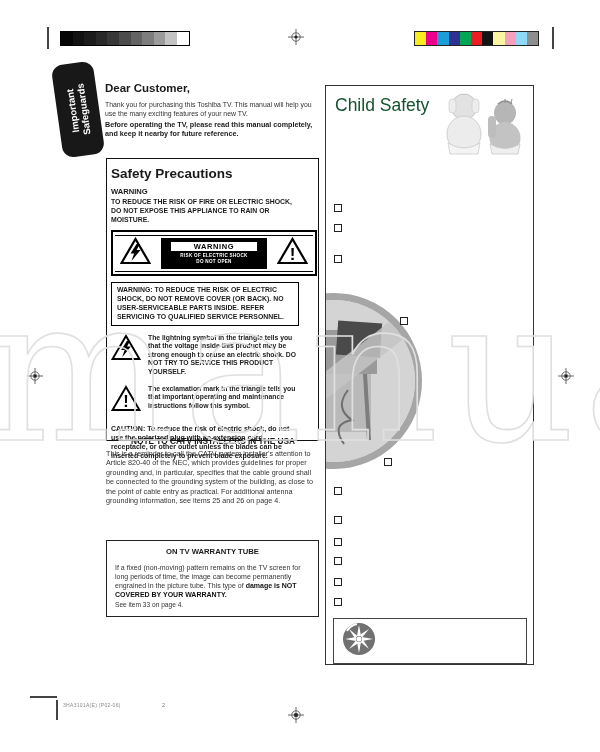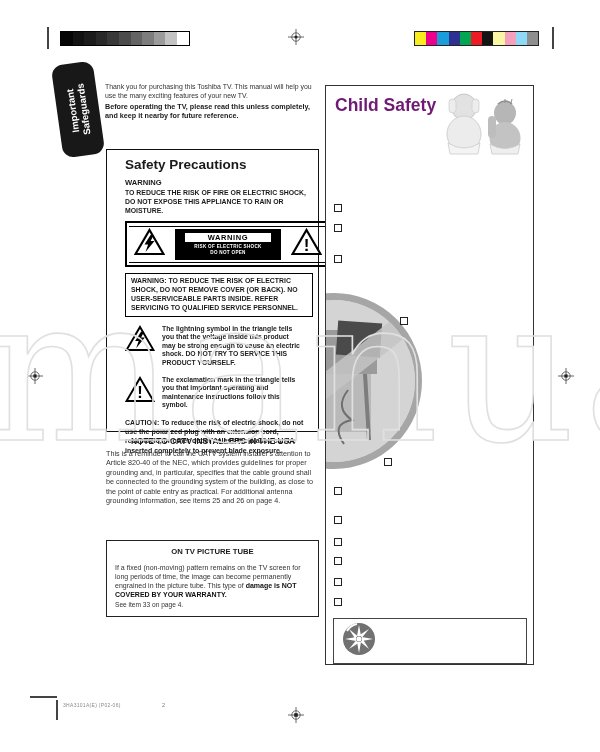--- a/index.html
+++ b/index.html
@@ -22,22 +22,22 @@
   .side-tab .vtext{position:absolute;left:50%;top:50%;transform:translate(-50%,-50%) rotate(-90deg);
             color:#fff;font-weight:bold;font-size:9.5px;line-height:11px;text-align:center;white-space:nowrap;}
 
   
   .intro{position:absolute;left:105px;top:82px;width:216px;}
   .intro h1{margin:0 0 6px 0;font-size:11.5px;font-weight:bold;}
   .intro .reg{font-size:6.9px;line-height:9px;color:#333;}
   .intro .bld{font-size:7.2px;line-height:9.2px;font-weight:bold;margin-top:2px;}
 
   
-  .safety-box{position:absolute;left:106px;top:149px;width:213px;height:283px;
-              border:1.4px solid #111;box-sizing:border-box;padding:7px 18px;}
+  .safety-box{position:absolute;left:106px;top:158px;width:213px;height:283px;
+              border:1.4px solid #111;box-sizing:border-box;padding:7px 4px;}
   .safety-box h2{margin:0;font-size:13.5px;font-weight:bold;}
   .w-label{font-size:7.6px;font-weight:bold;margin-top:6px;}
   .w-text{font-size:6.9px;font-weight:bold;line-height:8.8px;width:185px;margin-top:2px;}
   .shock-label{margin-top:6px;width:188px;height:42px;border:2.5px solid #000;position:relative;
                display:flex;align-items:center;justify-content:space-between;padding:0 7px;box-sizing:content-box;}
   .shock-label:before,.shock-label:after{content:"";position:absolute;left:2px;right:2px;height:1px;background:#000;}
   .shock-label:before{top:2.5px;} .shock-label:after{bottom:2.5px;}
   .shock-center{width:106px;height:31px;background:#000;color:#fff;text-align:center;padding-top:2px;box-sizing:border-box;}
   .shock-title{background:#fff;color:#000;border:1.2px solid #000;width:86px;margin:1px auto 1.5px;
                font-size:7.5px;font-weight:bold;letter-spacing:.6px;line-height:9px;}
@@ -58,21 +58,21 @@
   .notice-box{position:absolute;left:106px;top:540px;width:213px;border:1.2px solid #222;
               box-sizing:border-box;padding:6px 8px 7px;}
   .notice-box .nh{text-align:center;font-size:7.7px;font-weight:bold;line-height:10.5px;}
   .notice-box .nb{margin-top:5px;font-size:7px;line-height:9.3px;color:#333;}
   .notice-box .nb b{color:#111;}
   .notice-box .see{font-size:6.6px;color:#333;}
 
   
   .child-panel{position:absolute;left:325px;top:85px;width:209px;height:580px;
                border:1.4px solid #333;box-sizing:border-box;overflow:hidden;background:#fff;}
-  .child-title{position:absolute;left:9px;top:9px;font-size:17.5px;font-weight:bold;color:#701a75;}
+  .child-title{position:absolute;left:9px;top:9px;font-size:17.5px;font-weight:normal;color:#14532d;}
   .babies{position:absolute;right:1px;top:0;}
   .cbx{position:absolute;width:5.5px;height:5.5px;border:1.6px solid #222;background:#fff;}
   .photo-circle{position:absolute;left:-80px;top:207px;width:176px;height:176px;border-radius:50%;
                 border:7px solid #a6a6a6;box-sizing:border-box;overflow:hidden;background:#d6d6d6;}
   .cea-box{position:absolute;left:7px;top:532px;width:194px;height:46px;border:1.5px solid #444;
            box-sizing:border-box;display:flex;align-items:center;padding-left:7px;}
   .cea-text{margin-left:4px;}
   .cea-acronym{font-size:29px;font-weight:bold;color:#6e6e6e;letter-spacing:-1.5px;line-height:26px;
                transform:scaleY(1.05);}
   .cea-sub{font-size:4.6px;color:#6e6e6e;border-bottom:.8px solid #6e6e6e;padding-bottom:1px;
@@ -154,22 +154,23 @@
   </span>
 
   <div class="side-tab">
     <div class="vtext">
       <div>Important</div>
       <div>Safeguards</div>
     </div>
   </div>
 
   <div class="intro">
+    <h1>Dear Customer,</h1>
     <div class="reg">Thank you for purchasing this Toshiba TV. This manual will help you use the many exciting features of your new TV.</div>
-    <div class="bld">Before operating the TV, please read this unless completely, and keep it nearby for future reference.</div>
+    <div class="bld">Before operating the TV, please read this manual completely, and keep it nearby for future reference.</div>
   </div>
 
   <div class="safety-box">
     <h2>Safety Precautions</h2>
     <div class="w-label">WARNING</div>
     <div class="w-text">TO REDUCE THE RISK OF FIRE OR ELECTRIC SHOCK, DO NOT EXPOSE THIS APPLIANCE TO RAIN OR MOISTURE.</div>
 
     <div class="shock-label">
       <span class="tri">
         <svg width="31" height="28" viewBox="0 0 31 28">
@@ -213,21 +214,21 @@
     </div>
 
     <div class="caution">CAUTION: To reduce the risk of electric shock, do not use the polarized plug with an extension cord, receptacle, or other outlet unless the blades can be inserted completely to prevent blade exposure.</div>
   </div>
 
   <div class="catv-h">NOTE TO CATV INSTALLERS IN THE USA</div>
   <div class="catv-b">This is a reminder to call the CATV system installer's attention to Article 820-40 of the NEC, which provides guidelines for proper grounding and, in particular, specifies that the cable ground shall be connected to the grounding system of the building, as close to the point of cable entry as practical. For additional antenna grounding information, see items 25 and 26 on page 4.</div>
 
   <div class="notice-box">
     <div class="nh">
-      <div>ON TV PICTURE TUBE</div>
+      <div>ON TV WARRANTY TUBE</div>
     </div>
     <div class="nb">
       <span>If a fixed (non-moving) pattern remains on the TV screen for long periods of time, the image can become permanently engrained in the picture tube. This type of </span><b>damage is NOT COVERED BY YOUR WARRANTY.</b>
       <div class="see">See item 33 on page 4.</div>
     </div>
   </div>
 
   <div class="child-panel">
     <div class="child-title">Child Safety</div>
 

